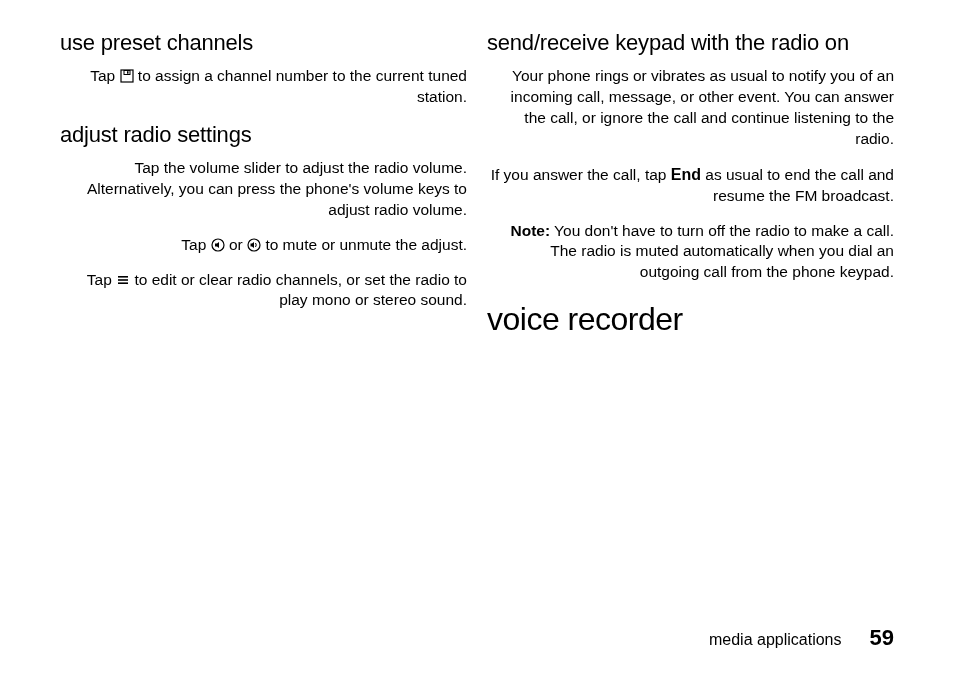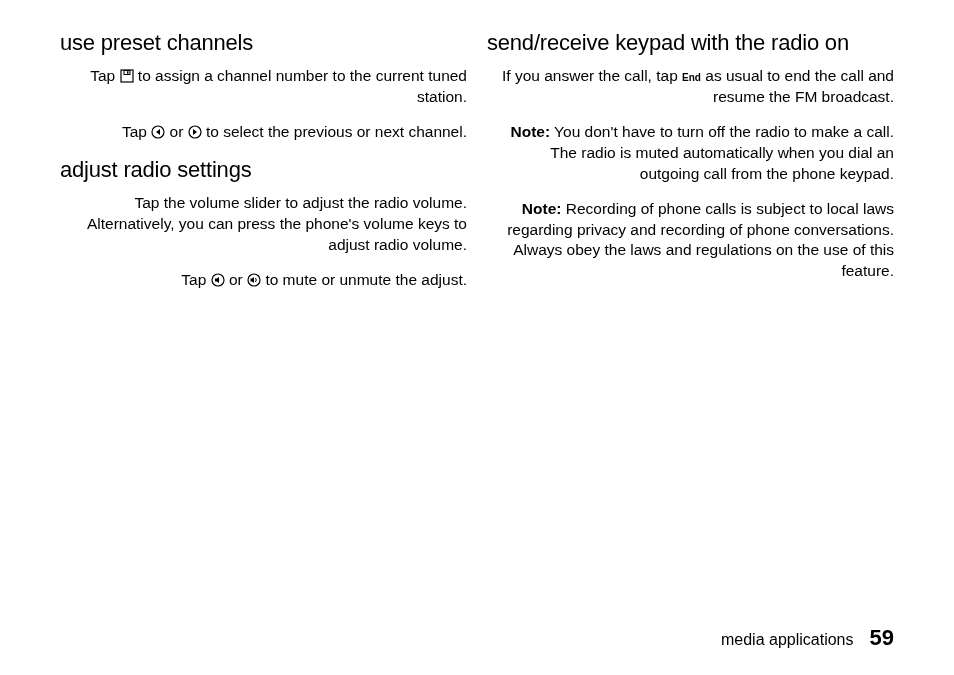--- a/index.html
+++ b/index.html
@@ -40,21 +40,21 @@
     font-size: 15.5px;
     line-height: 1.35;
     margin: 0 0 14px 0;
     font-weight: 400;
     text-align: right;
   }
   .bold-inline {
     font-family: Arial, Helvetica, sans-serif;
     font-weight: 700;
     font-stretch: condensed;
-    font-size: 10px;
+    font-size: 16px;
   }
   .bold-prefix {
     font-weight: 700;
     margin-top: 26px;
   }
   .icon {
     display: inline-flex;
     vertical-align: -2px;
     width: 14px;
     height: 14px;
@@ -65,21 +65,21 @@
     width: 14px;
     height: 14px;
     display: block;
   }
   .footer {
     position: absolute;
     bottom: 24px;
     right: 60px;
     display: flex;
     align-items: baseline;
-    gap: 16px;
+    gap: 28px;
   }
   .footer .label {
     font-size: 16px;
   }
   .footer .num {
     font-size: 22px;
     font-weight: 700;
   }
 </style>
 </head>
@@ -95,33 +95,20 @@
       <p>
         <span>Tap </span><span class="icon">
             <svg viewBox="0 0 14 14">
               <rect x="1" y="1" width="12" height="12" fill="none" stroke="#000" stroke-width="1.2"></rect>
               <rect x="4" y="1.5" width="6" height="4" fill="none" stroke="#000" stroke-width="1"></rect>
               <rect x="7" y="2.2" width="1.5" height="2.5" fill="#000"></rect>
             </svg>
           </span><span> to assign a channel number to the current tuned station.</span>
       </p>
 
-      <p>
-        <span>Tap </span><span class="icon">
-            <svg viewBox="0 0 14 14">
-              <circle cx="7" cy="7" r="6" fill="none" stroke="#000" stroke-width="1.2"></circle>
-              <polygon points="9,4 9,10 5,7" fill="#000"></polygon>
-            </svg>
-          </span><span> or </span><span class="icon">
-            <svg viewBox="0 0 14 14">
-              <circle cx="7" cy="7" r="6" fill="none" stroke="#000" stroke-width="1.2"></circle>
-              <polygon points="5,4 5,10 9,7" fill="#000"></polygon>
-            </svg>
-          </span><span> to select the previous or next channel.</span>
-      </p>
 
       <h2 class="subhead">adjust radio settings</h2>
 
       <p>Tap the volume slider to adjust the radio volume. Alternatively, you can press the phone's volume keys to adjust radio volume.</p>
 
       <p>
         <span>Tap </span><span class="icon">
             <svg viewBox="0 0 14 14">
               <circle cx="7" cy="7" r="6" fill="none" stroke="#000" stroke-width="1.2"></circle>
               <polygon points="4,5.5 6,5.5 8,4 8,10 6,8.5 4,8.5" fill="#000"></polygon>
@@ -129,40 +116,48 @@
           </span><span> or </span><span class="icon">
             <svg viewBox="0 0 14 14">
               <circle cx="7" cy="7" r="6" fill="none" stroke="#000" stroke-width="1.2"></circle>
               <polygon points="3.5,5.5 5,5.5 7,4 7,10 5,8.5 3.5,8.5" fill="#000"></polygon>
               <path d="M8.5 5 Q10 7 8.5 9" fill="none" stroke="#000" stroke-width="1"></path>
             </svg>
           </span><span> to mute or unmute the adjust.</span>
       </p>
 
 
+      <p>
+        <span>Tap </span><span class="icon">
+            <svg viewBox="0 0 14 14">
+              <rect x="2" y="3" width="10" height="1.6" fill="#000"></rect>
+              <rect x="2" y="6.2" width="10" height="1.6" fill="#000"></rect>
+              <rect x="2" y="9.4" width="10" height="1.6" fill="#000"></rect>
+            </svg>
+          </span><span> to edit or clear radio channels, or set the radio to play mono or stereo sound.</span>
+      </p>
     </div>
 
     <div class="col">
 
       <h2 class="subhead">send/receive keypad with the radio on</h2>
 
+      <p>Your phone rings or vibrates as usual to notify you of an incoming call, message, or other event. You can answer the call, or ignore the call and continue listening to the radio.</p>
 
       <p>
         <span>If you answer the call, tap </span><span class="bold-inline">End</span><span> as usual to end the call and resume the FM broadcast.</span>
       </p>
 
       <p>
         <span class="bold-prefix">Note:</span><span> You don't have to turn off the radio to make a call. The radio is muted automatically when you dial an outgoing call from the phone keypad.</span>
       </p>
 
+      <h1 class="mainhead">voice recorder</h1>
 
 
-      <p>
-        <span class="bold-prefix">Note:</span><span> Recording of phone calls is subject to local laws regarding privacy and recording of phone conversations. Always obey the laws and regulations on the use of this feature.</span>
-      </p>
     </div>
   </div>
 
   <div class="footer">
     <span class="label">media applications</span>
     <span class="num">59</span>
   </div>
 </div>
 
 </body></html>

